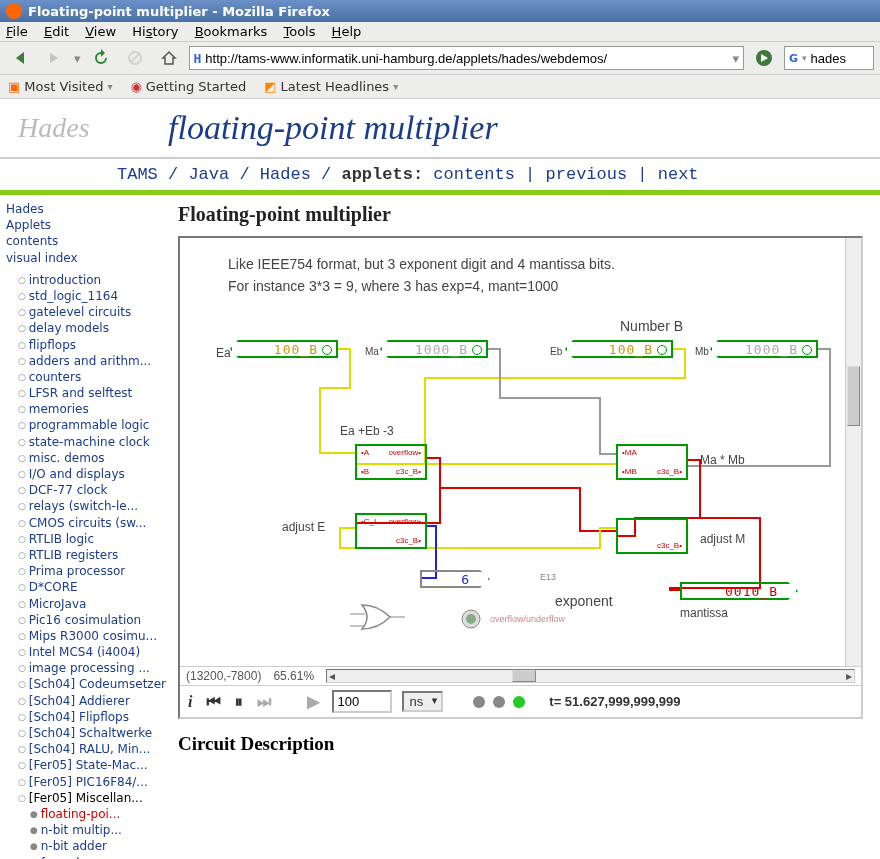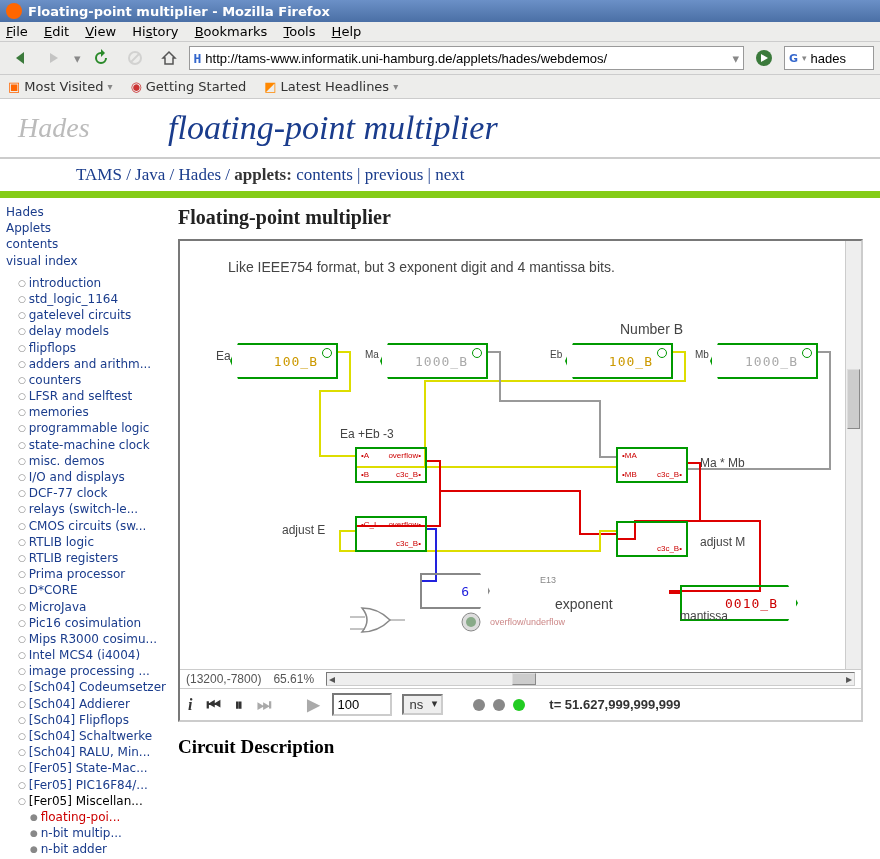--- a/index.html
+++ b/index.html
@@ -14,37 +14,37 @@
   .nav-btn { width: 28px; height: 24px; display: flex; align-items: center; justify-content: center; border: 1px solid transparent; border-radius: 3px; }
   .url-bar { flex: 1; display: flex; align-items: center; border: 1px solid #999; background: #fff; height: 24px; padding: 0 4px; gap: 4px; }
   .url-bar input { flex: 1; border: none; outline: none; font-size: 13px; }
   .search-bar { width: 90px; display: flex; align-items: center; border: 1px solid #999; background: #fff; height: 24px; padding: 0 4px; gap: 4px; }
   .search-bar input { width: 100%; border: none; outline: none; font-size: 13px; }
   .bookmarks-bar { background: #ededeb; padding: 4px 8px; display: flex; align-items: center; gap: 18px; border-bottom: 1px solid #ccc; font-size: 13px; color: #333; }
   .bookmarks-bar .bm { display: flex; align-items: center; gap: 4px; }
   .header-row { display: flex; align-items: center; border-bottom: 2px solid #ccc; padding: 10px 10px 10px 18px; }
   .hades-logo { font-family: cursive; font-size: 28px; color: #bbb; width: 150px; font-style: italic;}
   .page-title { font-family: cursive; font-size: 34px; color: #1a3c8c; font-style: italic; }
-  .breadcrumb { padding: 6px 10px 6px 76px; font-family: Liberation Serif, serif; font-size: 17px; color: #1a3c8c; border-bottom: 7px solid #84cc16;}
+  .breadcrumb { padding: 6px 10px 6px 117px; font-family: Liberation Mono, monospace; font-size: 17px; color: #1a3c8c; border-bottom: 5px solid #84cc16;}
   .breadcrumb a { color: #1a3c8c; text-decoration: none; }
   .breadcrumb .current { color: #333; font-weight: bold; }
   .main-flex { display: flex; }
   .sidebar { width: 170px; padding: 6px 4px 6px 6px; font-size: 12px; color: #1a3c8c; line-height: 1.35; }
   .sidebar a { color: #1a3c8c; text-decoration: none; display: block; white-space: nowrap; overflow: hidden; text-overflow: ellipsis; }
   .sidebar .sub { padding-left: 12px; }
   .sidebar .sub::before { content: "○ "; color: #888; font-size: 9px; vertical-align: 1px;}
   .sidebar .sub2 { padding-left: 24px; }
   .sidebar .sub2::before { content: "● "; color: #888; font-size: 9px; vertical-align: 1px;}
   .sidebar .active { color: #c00; }
   .content { flex: 1; padding: 8px 4px 8px 8px; font-family: Georgia, serif; }
   .content h2 { font-size: 20px; font-weight: bold; margin-bottom: 10px; color: #222; }
   .applet-frame { border: 2px inset #ccc; background: #fff; position: relative; width: 685px; margin-bottom: 6px;}
   .applet-canvas { position: relative; height: 428px; font-family: sans-serif; font-size: 12px; color: #444; overflow: hidden;}
   .applet-canvas .txt { position: absolute; white-space: nowrap; }
-  .regbox { position: absolute; border: 2px solid #090; height: 36px; display: flex; align-items: center; justify-content: flex-end; padding: 0 18px 0 6px; font-family: monospace; font-size: 13px; letter-spacing: 1px;}
+  .regbox { position: absolute; border: 2px solid #090; height: 18px; display: flex; align-items: center; justify-content: flex-end; padding: 0 18px 0 6px; font-family: monospace; font-size: 13px; letter-spacing: 1px;}
   .regbox.in { color: #c90; width: 108px; clip-path: polygon(8px 0, 100% 0, 100% 100%, 8px 100%, 0 50%);}
   .regbox.out { width: 118px; clip-path: polygon(0 0, calc(100% - 10px) 0, 100% 50%, calc(100% - 10px) 100%, 0 100%);}
   .regbox .dot { position: absolute; right: 4px; top: 3px; width: 10px; height: 10px; border: 1px solid #090; border-radius: 6px; background: #fff;}
   .opbox { position: absolute; border: 2px solid #090; width: 72px; height: 36px; }
   .status-row { display: flex; align-items: center; font-family: sans-serif; font-size: 12px; color: #555; border-top: 1px solid #ccc; padding: 2px 6px; gap: 12px;}
   .status-row .scroll { flex:1; height: 14px; background: #eee; border: 1px inset #ccc; position: relative;}
   .status-row .scroll .thumb { position:absolute; left: 35%; top:0; height:100%; width: 24px; background: #ccc; border: 1px outset #ddd;}
   .control-row { display: flex; align-items: center; gap: 10px; padding: 4px 6px; border-top: 1px solid #ccc; font-family: sans-serif; font-size: 13px; color: #333;}
   .ctrl-btn { font-size: 16px; font-weight: bold; cursor: default; padding: 0 2px;}
   .ctrl-btn.dim { color: #aaa; }
@@ -198,20 +198,21 @@
     <a class="sub2">formula wave...</a>
   </div>
 
   <div class="content">
     <h2>Floating-point multiplier</h2>
 
     <div class="applet-frame">
       <div class="applet-canvas">
 
         <div class="txt" style="left:48px;top:18px;font-size:14px">Like IEEE754 format, but 3 exponent digit and 4 mantissa bits.</div>
+        <div class="txt" style="left:48px;top:40px;font-size:14px">For instance 3*3 = 9, where 3 has exp=4, mant=1000</div>
         <div class="txt" style="left:440px;top:80px;font-size:14px">Number B</div>
 
         <div class="txt" style="left:36px;top:108px;font-size:12px">Ea</div>
         <div class="txt" style="left:185px;top:108px;font-size:10px">Ma</div>
         <div class="txt" style="left:370px;top:108px;font-size:10px">Eb</div>
         <div class="txt" style="left:515px;top:108px;font-size:10px">Mb</div>
 
         <div class="regbox in" style="left:50px;top:102px">
             <span>100_B</span>
             <span class="dot"></span>

